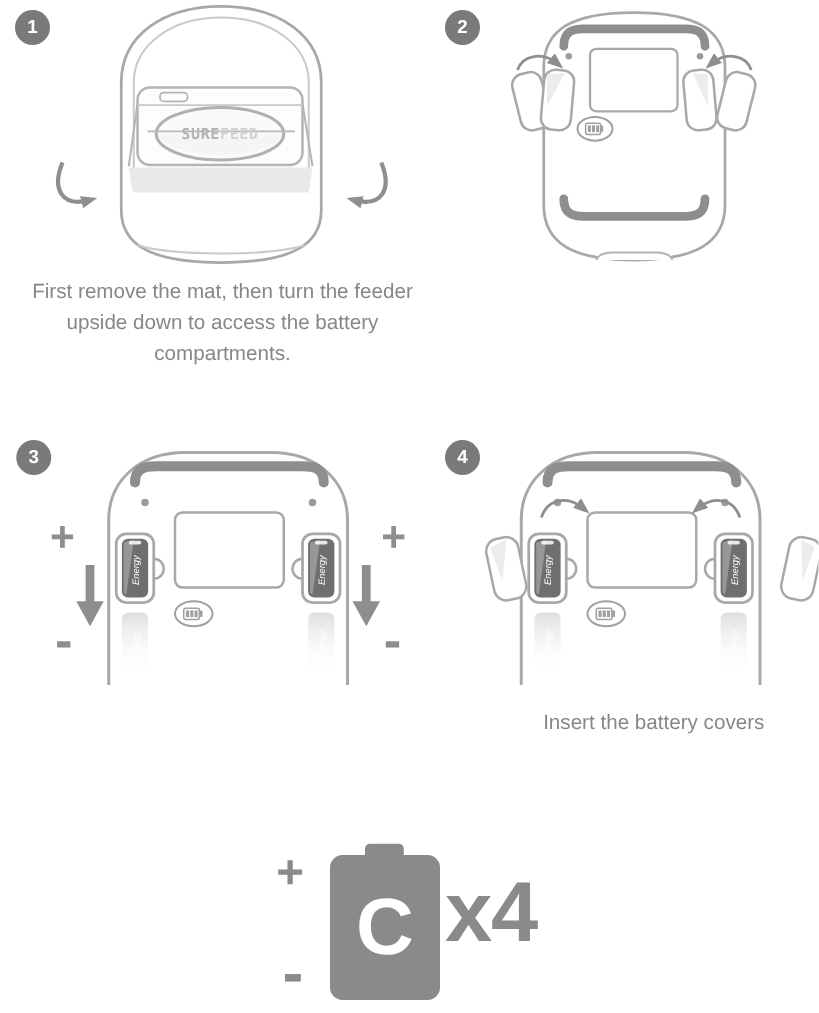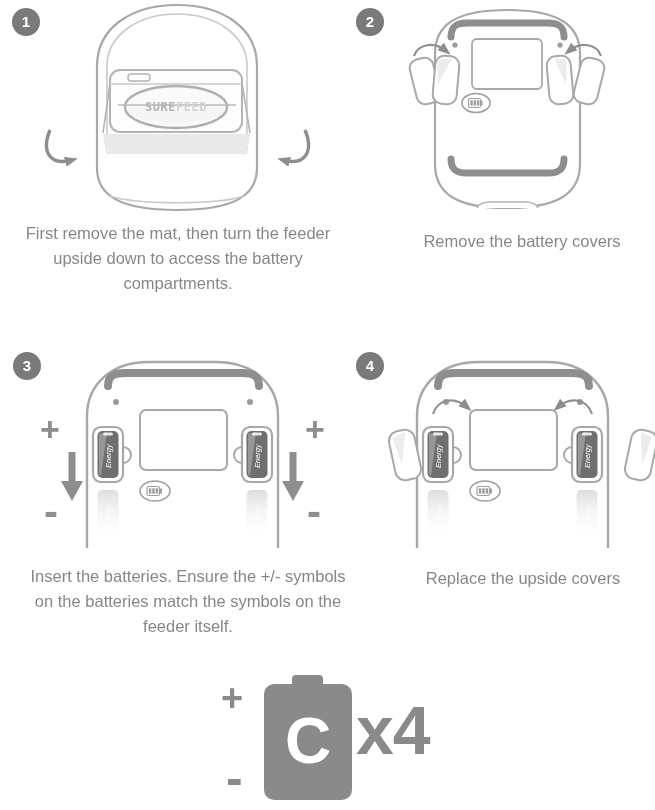--- a/index.html
+++ b/index.html
@@ -98,21 +98,20 @@
         <path d="M238,60 L226,58 L236,86 Z" fill="#ececec"></path>
       </g>
       <g transform="rotate(14 259 81)">
           <rect x="247" y="58" width="24" height="46" rx="9" fill="#ffffff" stroke="#a8a8a8" stroke-width="2"></rect>
         </g>
     </g>
     <path d="M84,56 C88,44 104,41 116,51" fill="none" stroke="#8e8e8e" stroke-width="2.2" marker-end="url(#ah)"></path>
     <path d="M271,56 C267,44 251,41 239,51" fill="none" stroke="#8e8e8e" stroke-width="2.2" marker-end="url(#ah)"></path>
   </svg>
 
-  <div class="caption" style="left:392px;top:229px;width:260px">Remove the battery covers</div>
 
   <div class="badge" style="left:13px;top:352px">3</div>
 
   <svg class="illus" style="left:0;top:352px" width="330" height="200" viewBox="0 0 330 200">
     <g>
       <path d="M87,196 L87,64 C87,32 112,10 148,10 L217,10 C253,10 278,32 278,64 L278,196" fill="#ffffff" stroke="#a8a8a8" stroke-width="2.4"></path>
       <path d="M108,34 C108,23 115,21 125,21 L242,21 C252,21 259,23 259,34" stroke="#8e8e8e" stroke-width="8" fill="none" stroke-linecap="round"></path>
       <circle cx="116" cy="50" r="3" fill="#9a9a9a"></circle>
       <circle cx="250" cy="50" r="3" fill="#9a9a9a"></circle>
       <rect x="140" y="58" width="87" height="60" rx="6" fill="#ffffff" stroke="#a8a8a8" stroke-width="2"></rect>
@@ -152,21 +151,20 @@
       <polygon points="61,129 83,129 72,149" fill="#8e8e8e"></polygon>
     </g>
     <g>
       <line x1="293" y1="100" x2="293" y2="131" stroke="#8e8e8e" stroke-width="7"></line>
       <polygon points="282,129 304,129 293,149" fill="#8e8e8e"></polygon>
     </g>
     <text x="51" y="174" text-anchor="middle" class="pm" font-size="42">-</text>
     <text x="314" y="174" text-anchor="middle" class="pm" font-size="42">-</text>
   </svg>
 
-  <div class="caption" style="left:30px;top:564px;width:316px">Insert the batteries. Ensure the +/- symbols on the batteries match the symbols on the feeder itself.</div>
 
   <div class="badge" style="left:356px;top:352px">4</div>
 
   <svg class="illus" style="left:330px;top:352px" width="325" height="200" viewBox="0 0 325 200">
     <g>
       <path d="M87,196 L87,64 C87,32 112,10 148,10 L217,10 C253,10 278,32 278,64 L278,196" fill="#ffffff" stroke="#a8a8a8" stroke-width="2.4"></path>
       <path d="M108,34 C108,23 115,21 125,21 L242,21 C252,21 259,23 259,34" stroke="#8e8e8e" stroke-width="8" fill="none" stroke-linecap="round"></path>
       <circle cx="116" cy="50" r="3" fill="#9a9a9a"></circle>
       <circle cx="250" cy="50" r="3" fill="#9a9a9a"></circle>
       <rect x="140" y="58" width="87" height="60" rx="6" fill="#ffffff" stroke="#a8a8a8" stroke-width="2"></rect>
@@ -204,21 +202,21 @@
       <path d="M66,84 L80,80 L70,112 Z" fill="#ececec"></path>
     </g>
     <g transform="rotate(12 311 103)">
       <rect x="298" y="78" width="26" height="50" rx="10" fill="#ffffff" stroke="#a8a8a8" stroke-width="2"></rect>
       <path d="M318,84 L306,80 L314,112 Z" fill="#ececec"></path>
     </g>
     <path d="M103,62 C108,47 124,44 137,55" fill="none" stroke="#8e8e8e" stroke-width="2.2" marker-end="url(#ah)"></path>
     <path d="M262,62 C257,47 241,44 228,55" fill="none" stroke="#8e8e8e" stroke-width="2.2" marker-end="url(#ah)"></path>
   </svg>
 
-  <div class="caption" style="left:395px;top:566px;width:256px">Replace the upside covers</div>
+  <div class="caption" style="left:395px;top:566px;width:256px">Insert the battery covers</div>
 
   <div>
     <div class="bat-plus">+</div>
     <div class="bat-nub"></div>
     <div class="bat-body">
       <div class="bat-size">C</div>
     </div>
     <div class="bat-minus">-</div>
     <div class="bat-qty">x4</div>
   </div>

